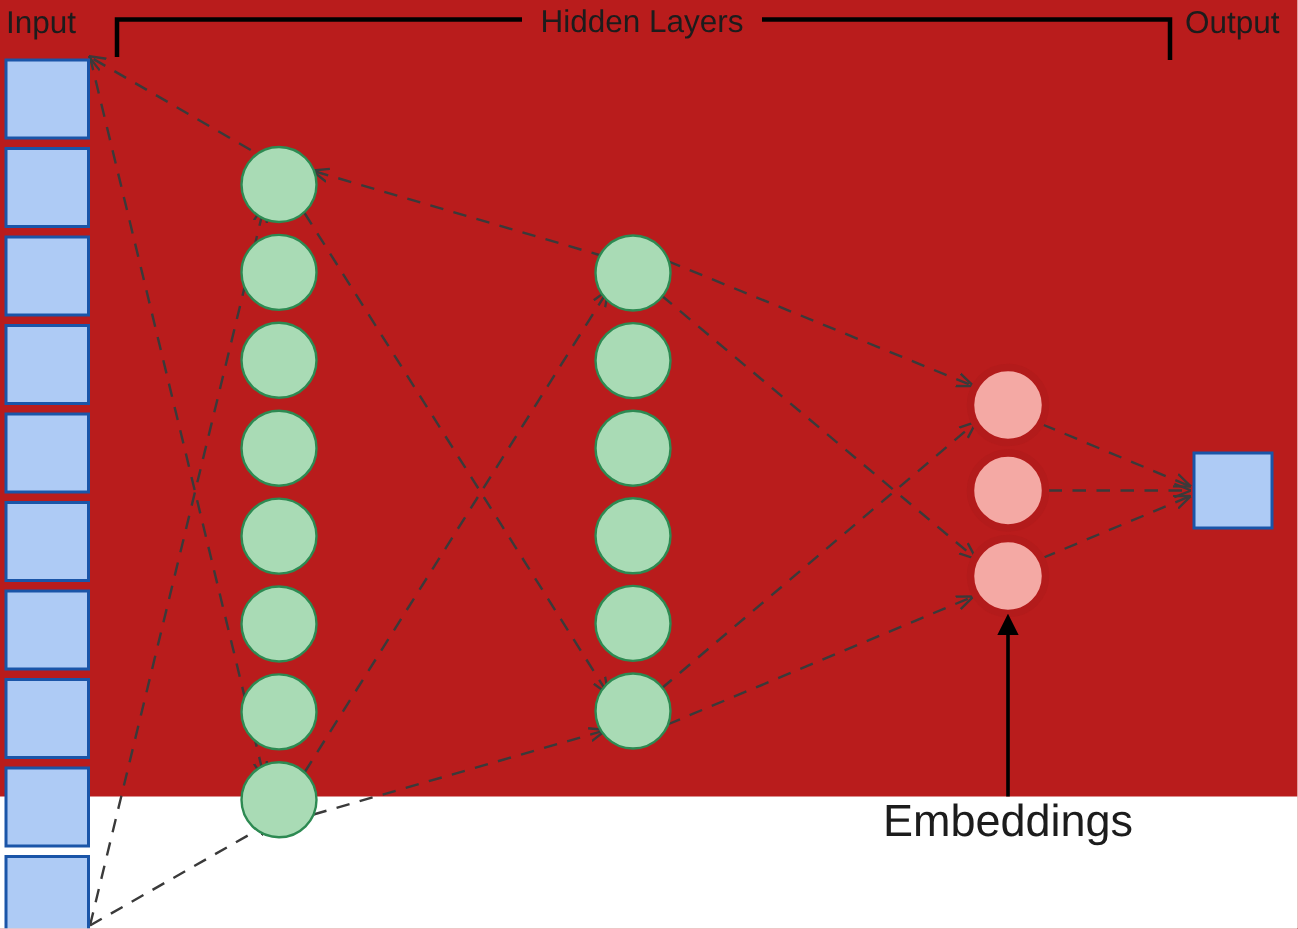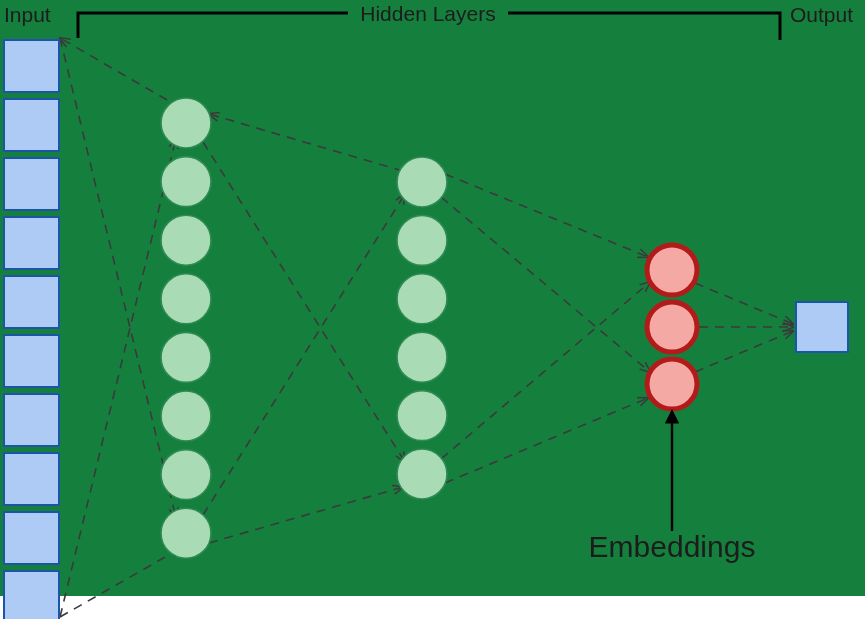--- a/index.html
+++ b/index.html
@@ -9,22 +9,22 @@
   }
   body {
     font-family: "Liberation Sans", sans-serif;
     width: 865px;
     height: 619px;
     overflow: hidden;
   }
   #diagram-root {
     position: relative;
     width: 865px;
-    height: 596px;
-    background: #15803d;
+    height: 531px;
+    background: #b91c1c;
   }
   svg#nn-svg {
     position: absolute;
     top: 0;
     left: 0;
     width: 865px;
     height: 619px;
     display: block;
   }
   text {

